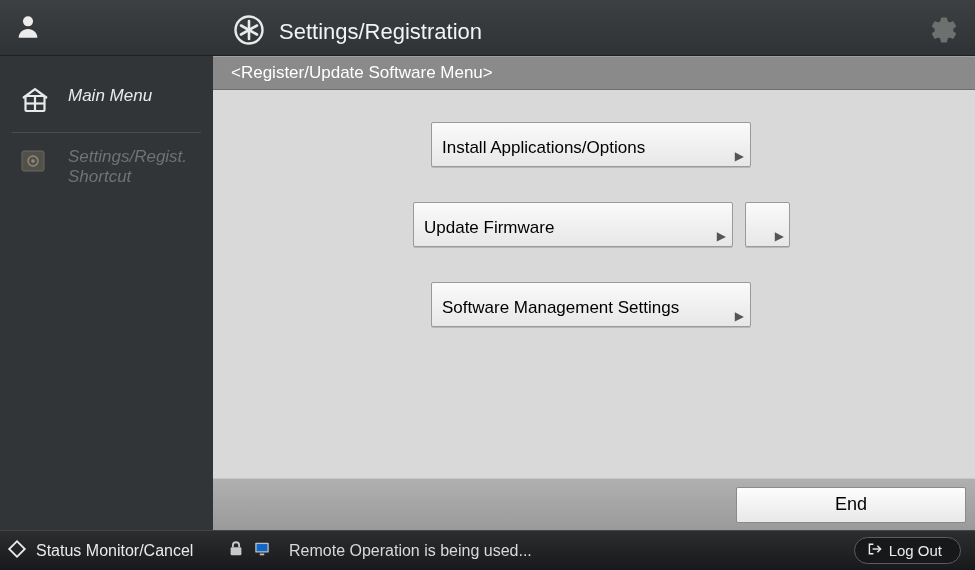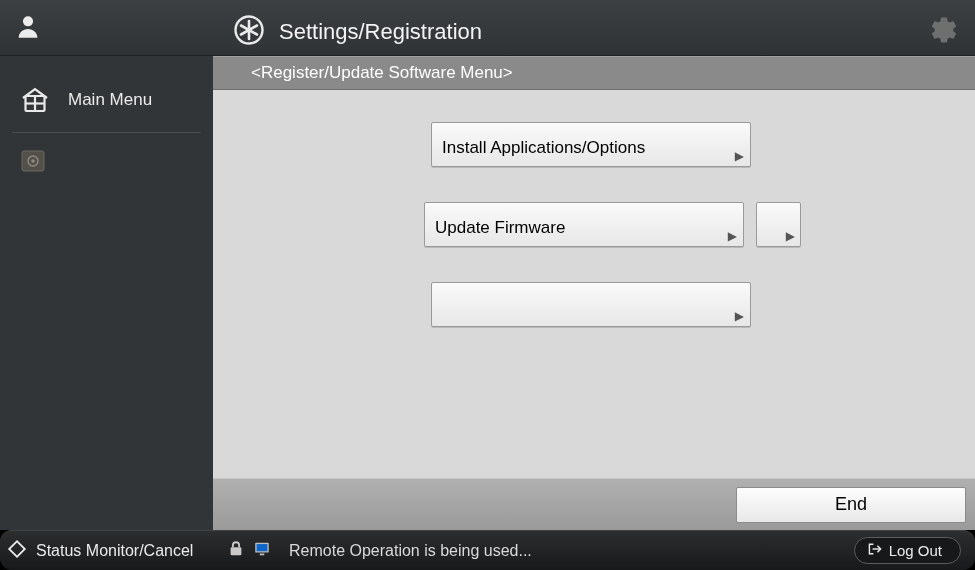--- a/index.html
+++ b/index.html
@@ -2,62 +2,62 @@
 <html><head>
 <meta charset="utf-8">
 <style>
   * { box-sizing: border-box; margin: 0; padding: 0; font-family: Arial, Helvetica, sans-serif; }
   body { width: 975px; height: 570px; background: #000; color: #fff; overflow: hidden; }
   .root { display: flex; height: 530px; }
   .sidebar { width: 213px; background: #323537; display: flex; flex-direction: column; }
   .sidebar .user-row { height: 56px; display: flex; align-items: center; padding-left: 14px; background: linear-gradient(#3d4042,#303335); border-bottom: 1px solid #1e1f21; }
   .sidebar .user-icon svg { width: 28px; height: 28px; fill: #ececec; }
   .nav { padding-top: 18px; }
-  .nav-item { display: flex; align-items: center; gap: 16px; padding: 12px 14px 12px 18px; color: #e9eaea; font-size: 17px; cursor: pointer; }
+  .nav-item { display: flex; align-items: flex-start; gap: 16px; padding: 12px 14px 12px 18px; color: #e9eaea; font-size: 17px; cursor: pointer; font-style: italic; }
   .nav-item.dim { color: #6f7375; }
   .nav-item .icon { width: 34px; height: 28px; display: flex; align-items: center; justify-content: center; }
   .nav-item .icon svg { width: 32px; height: 28px; }
   .divider { border-top: 1px solid #4b4d4f; margin: 6px 12px 2px 12px; }
   .sidebar .fill { flex: 1; }
   .tutorial { display: flex; align-items: center; gap: 16px; padding: 12px 14px 18px 18px; color: #6b6f71; font-size: 17px; }
 
   .main { flex: 1; display: flex; flex-direction: column; }
   .header { height: 56px; background: linear-gradient(#3d4042,#303335); display: flex; align-items: center; gap: 14px; padding: 8px 16px 0 20px; border-bottom: 1px solid #1e1f21; }
   .header .title { font-size: 22px; font-weight: 400; color: #f3f3f3; }
   .header .spacer { flex:1; }
   .header .asterisk-icon svg { width: 32px; height: 32px; }
   .header .gear svg { width: 30px; height: 30px; fill: #6d706f; }
 
-  .breadcrumb { height: 34px; background: #8a8a8b; color: #fff; font-size: 17px; display: flex; align-items: center; padding-left: 38px; border-top: 1px solid #a0a0a0; border-bottom:1px solid #6e6e6e;}
+  .breadcrumb { height: 34px; background: #8a8a8b; color: #fff; font-size: 17px; display: flex; align-items: center; padding-left: 18px; border-top: 1px solid #a0a0a0; border-bottom:1px solid #6e6e6e;}
   .content { flex:1; background: #d9d9d9; position: relative; padding: 22px 0 0 0; }
   .content-inner { position: relative; width: 100%; height: 100%; padding-left: 34px; }
 
   .menu-btn {
     width: 320px; height: 45px; background: linear-gradient(#fafafa,#e7e7e7);
     border: 1px solid #9a9a9a; border-radius: 2px; color: #000; font-size: 17px;
     padding: 6px 10px 0 10px; position: relative; text-align: left; cursor: pointer;
     box-shadow: 0 1px 0 rgba(0,0,0,.15);
   }
   .menu-btn .arrow { position: absolute; right: 6px; bottom: 3px; font-size: 12px; color: #555; }
   .small-btn { width: 45px; height: 45px; background: linear-gradient(#fafafa,#e7e7e7); border:1px solid #9a9a9a; border-radius:2px; position:relative; cursor:pointer; box-shadow:0 1px 0 rgba(0,0,0,.15);}
   .small-btn .arrow { position:absolute; right:5px; bottom:3px; font-size:12px; color:#555; }
 
   .row { position: absolute; display: flex; align-items: flex-start; gap: 12px; }
   .row1 { left: 218px; top: 10px; }
-  .row2 { left: 211px; top: 90px; }
+  .row2 { left: 200px; top: 90px; }
   .row3 { left: 218px; top: 170px; }
 
   .sched { display:flex; flex-direction:column; gap:6px; color:#000; font-size:17px; }
   .sched .line2 { display:flex; align-items:center; gap:8px; padding-left:4px; }
   .led { width: 13px; height: 13px; border-radius: 50%; background: radial-gradient(circle at 35% 35%, #9bff7a, #0eaa00 60%, #046100); box-shadow: inset 0 0 2px #013800, 0 0 2px rgba(0,0,0,.4);}
 
   .footer-bar { height: 52px; background: linear-gradient(#b0b0b0,#9a9a9a); display: flex; align-items: center; justify-content: flex-end; padding-right: 9px; border-top:1px solid #c7c7c7;}
   .end-btn { width: 230px; height: 36px; background: linear-gradient(#fdfdfd,#e8e8e8); border:1px solid #8b8b8b; border-radius:2px; color:#000; font-size:18px; cursor:pointer; }
 
-  .statusbar { height: 40px; background: linear-gradient(#2b2d2e,#18191a); display: flex; align-items: center; padding: 0 14px 0 6px; gap: 10px; border-top:1px solid #414344;border-radius:12px; }
+  .statusbar { height: 40px; background: linear-gradient(#2b2d2e,#18191a); display: flex; align-items: center; padding: 0 14px 0 6px; gap: 10px; border-top:1px solid #414344; }
   .sb-left { width: 207px; display:flex; align-items:center; gap:8px; color:#eaeaea; font-size:16px; }
   .sb-left .diamond svg { width:22px; height:22px; }
   .sb-icons { display:flex; align-items:center; gap:8px; margin-left:4px;}
   .sb-icons svg { width:18px; height:18px; }
   .sb-msg { color:#d9d9d9; font-size:16px;margin-left:8px; }
   .sb-fill { flex:1; }
   .logout { display:flex; align-items:center; gap:6px; background:#17181a; border:1px solid #5b5d5f; border-radius:14px; padding:4px 18px 4px 12px; color:#eaeaea; font-size:15px; cursor:pointer; }
   .logout svg { width:16px; height:14px; }
 </style>
 </head>
@@ -87,20 +87,21 @@
       </div>
       <div class="divider"></div>
       <div class="nav-item dim">
         <span class="icon">
           <svg viewBox="0 0 32 28">
             <rect x="3" y="4" width="22" height="20" rx="2" fill="#53504a" stroke="#6b6860" stroke-width="1"></rect>
             <circle cx="14" cy="14" r="5" fill="none" stroke="#8f8a7e" stroke-width="1.4"></circle>
             <circle cx="14" cy="14" r="1.8" fill="#8f8a7e"></circle>
           </svg>
         </span>
+        <span style="line-height:1.15;">Settings/Regist.<br>Shortcut</span>
       </div>
     </div>
     <div class="fill"></div>
   </div>
 
   <div class="main">
     <div class="header">
       <span class="asterisk-icon">
         <svg viewBox="0 0 32 32">
           <circle cx="16" cy="16" r="13.5" fill="none" stroke="#e9eaea" stroke-width="2.4"></circle>
@@ -134,20 +135,21 @@
           <button class="menu-btn">
             <span>Update Firmware</span>
             <span class="arrow">▶</span>
           </button>
           <button class="small-btn">
             <span class="arrow">▶</span>
           </button>
         </div>
         <div class="row row3">
           <button class="menu-btn">
+            <span>Software Management Settings</span>
             <span class="arrow">▶</span>
           </button>
         </div>
       </div>
     </div>
     <div class="footer-bar">
       <button class="end-btn">
         <span>End</span>
       </button>
     </div>

